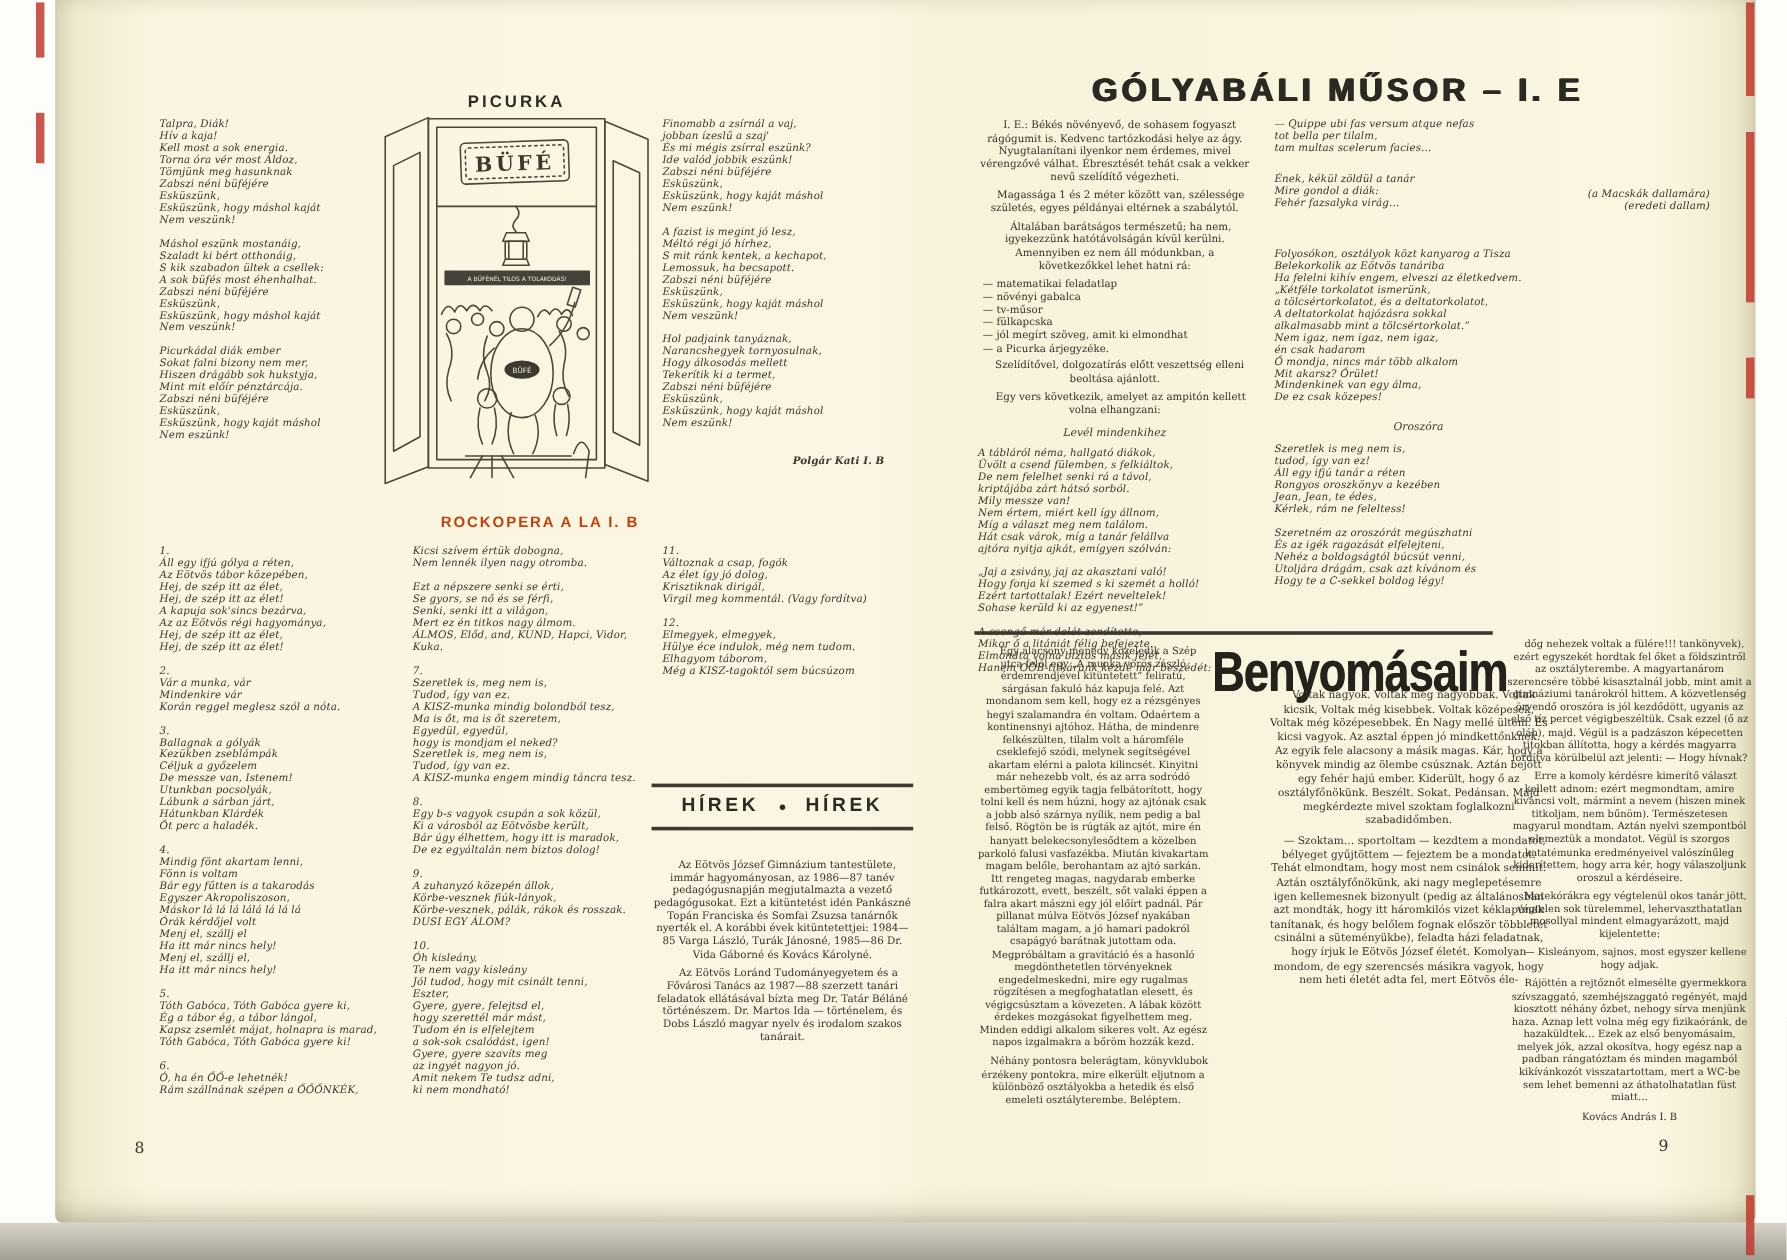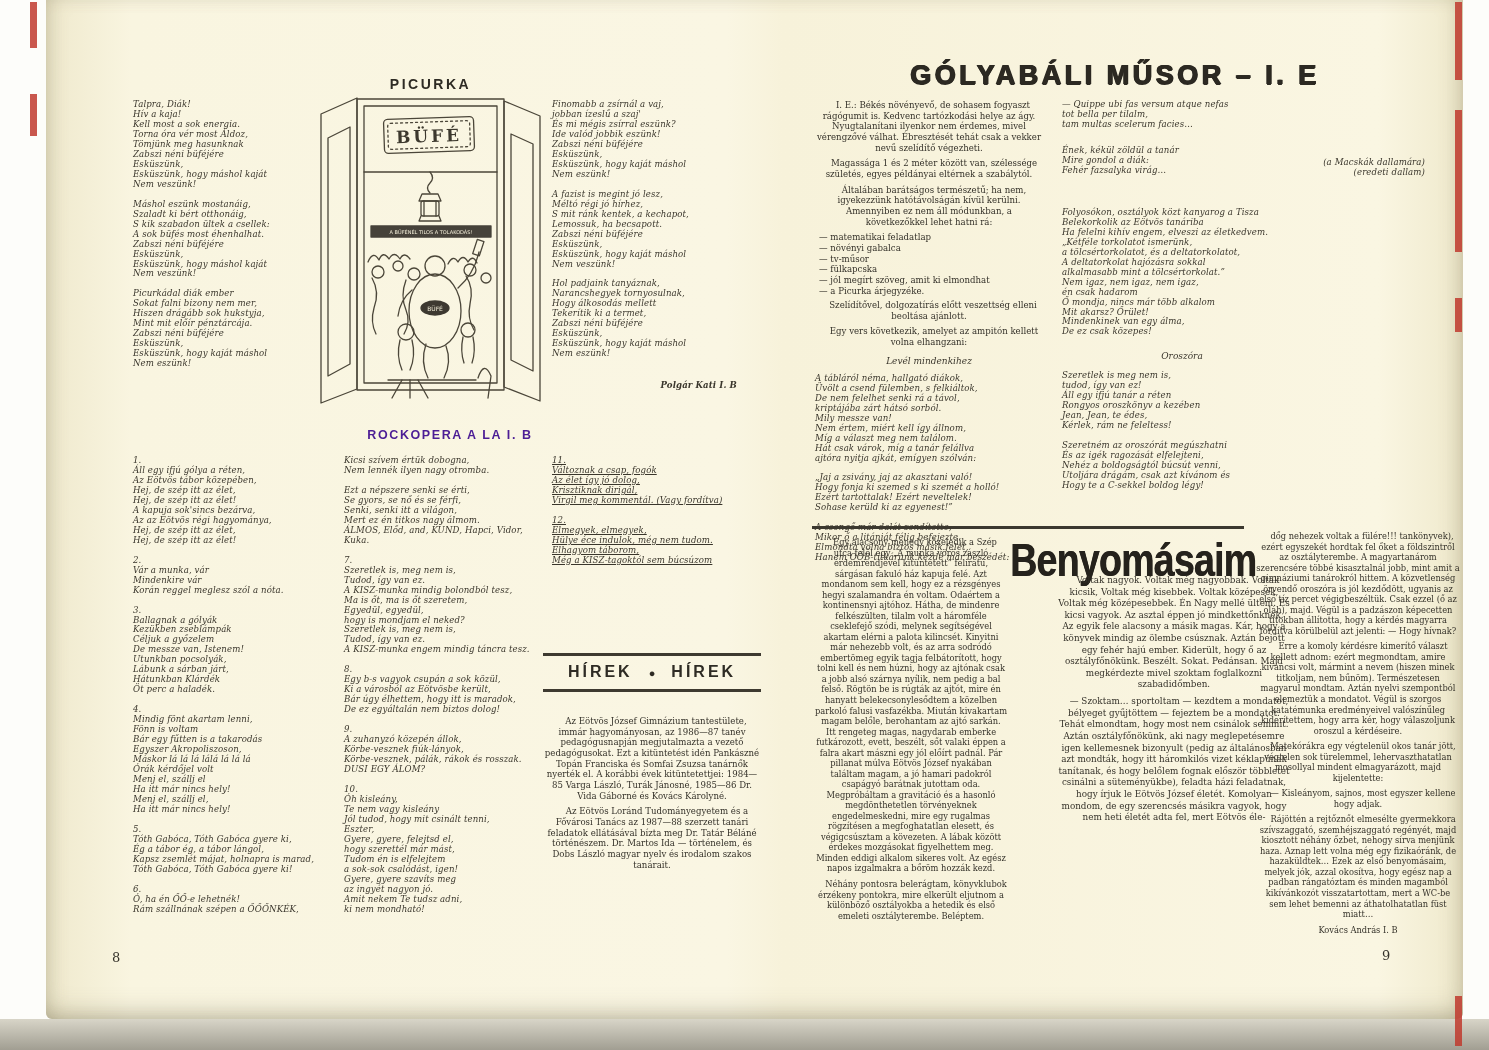--- a/index.html
+++ b/index.html
@@ -20,21 +20,21 @@
   .lines{white-space:pre-line;}
   .poem{font-style:italic;font-size:8.6px;line-height:1.16;color:#3a362c;letter-spacing:.1px;}
   .prose{font-size:8.6px;line-height:1.24;text-align:justify;color:#35322a;}
   .prose p{margin:0 0 5px 0;text-indent:10px;text-align:center;}
   .prose p:first-child{text-indent:8px;}
   .center{text-align:center;}
   .right{text-align:right;}
   .sans{font-family:"Liberation Sans","DejaVu Sans",sans-serif;}
 
   .h-picurka{font-weight:bold;font-size:14px;letter-spacing:2.5px;color:#2e2b24;}
-  .h-rock{font-weight:bold;font-size:12.5px;letter-spacing:1.6px;color:#4c1d95;}
+  .h-rock{font-weight:bold;font-size:12.5px;letter-spacing:1.6px;color:#c2410c;}
   .h-golyabal{font-weight:bold;font-size:27px;letter-spacing:3.5px;color:#2c2922;
               text-shadow:.8px 0 0 #2c2922,-.8px 0 0 #2c2922,0 .5px 0 #2c2922;}
   .h-benyo{font-weight:bold;font-size:47px;letter-spacing:-1px;color:#25221c;
            transform:scaleX(.8);transform-origin:left top;white-space:nowrap;
            text-shadow:.6px 0 0 #25221c;}
   .subhead{font-style:italic;font-size:9px;color:#3a362c;}
   .hirek-box{border-top:3px solid #3e3a30;border-bottom:3px solid #3e3a30;
              display:flex;align-items:center;justify-content:center;gap:16px;
              padding:7px 0 8px 0;}
   .hirek-word{font-weight:bold;font-size:16px;letter-spacing:3px;color:#2e2b24;}
@@ -262,21 +262,21 @@
 Jól tudod, hogy mit csinált tenni,
 Eszter,
 Gyere, gyere, felejtsd el,
 hogy szerettél már mást,
 Tudom én is elfelejtem
 a sok-sok csalódást, igen!
 Gyere, gyere szavíts meg
 az ingyét nagyon jó.
 Amit nekem Te tudsz adni,
 ki nem mondható!</div>
-  <div class="abs poem lines" style="left:552px;top:456px;width:210px;text-decoration:underline;">11.
+  <div class="abs poem lines" style="left:552px;top:456px;width:210px;">11.
 Változnak a csap, fogók
 Az élet így jó dolog,
 Krisztiknak dirigál,
 Virgil meg kommentál. (Vagy fordítva)
 
 12.
 Elmegyek, elmegyek,
 Hülye éce indulok, még nem tudom.
 Elhagyom táborom,
 Még a KISZ-tagoktól sem búcsúzom</div>

